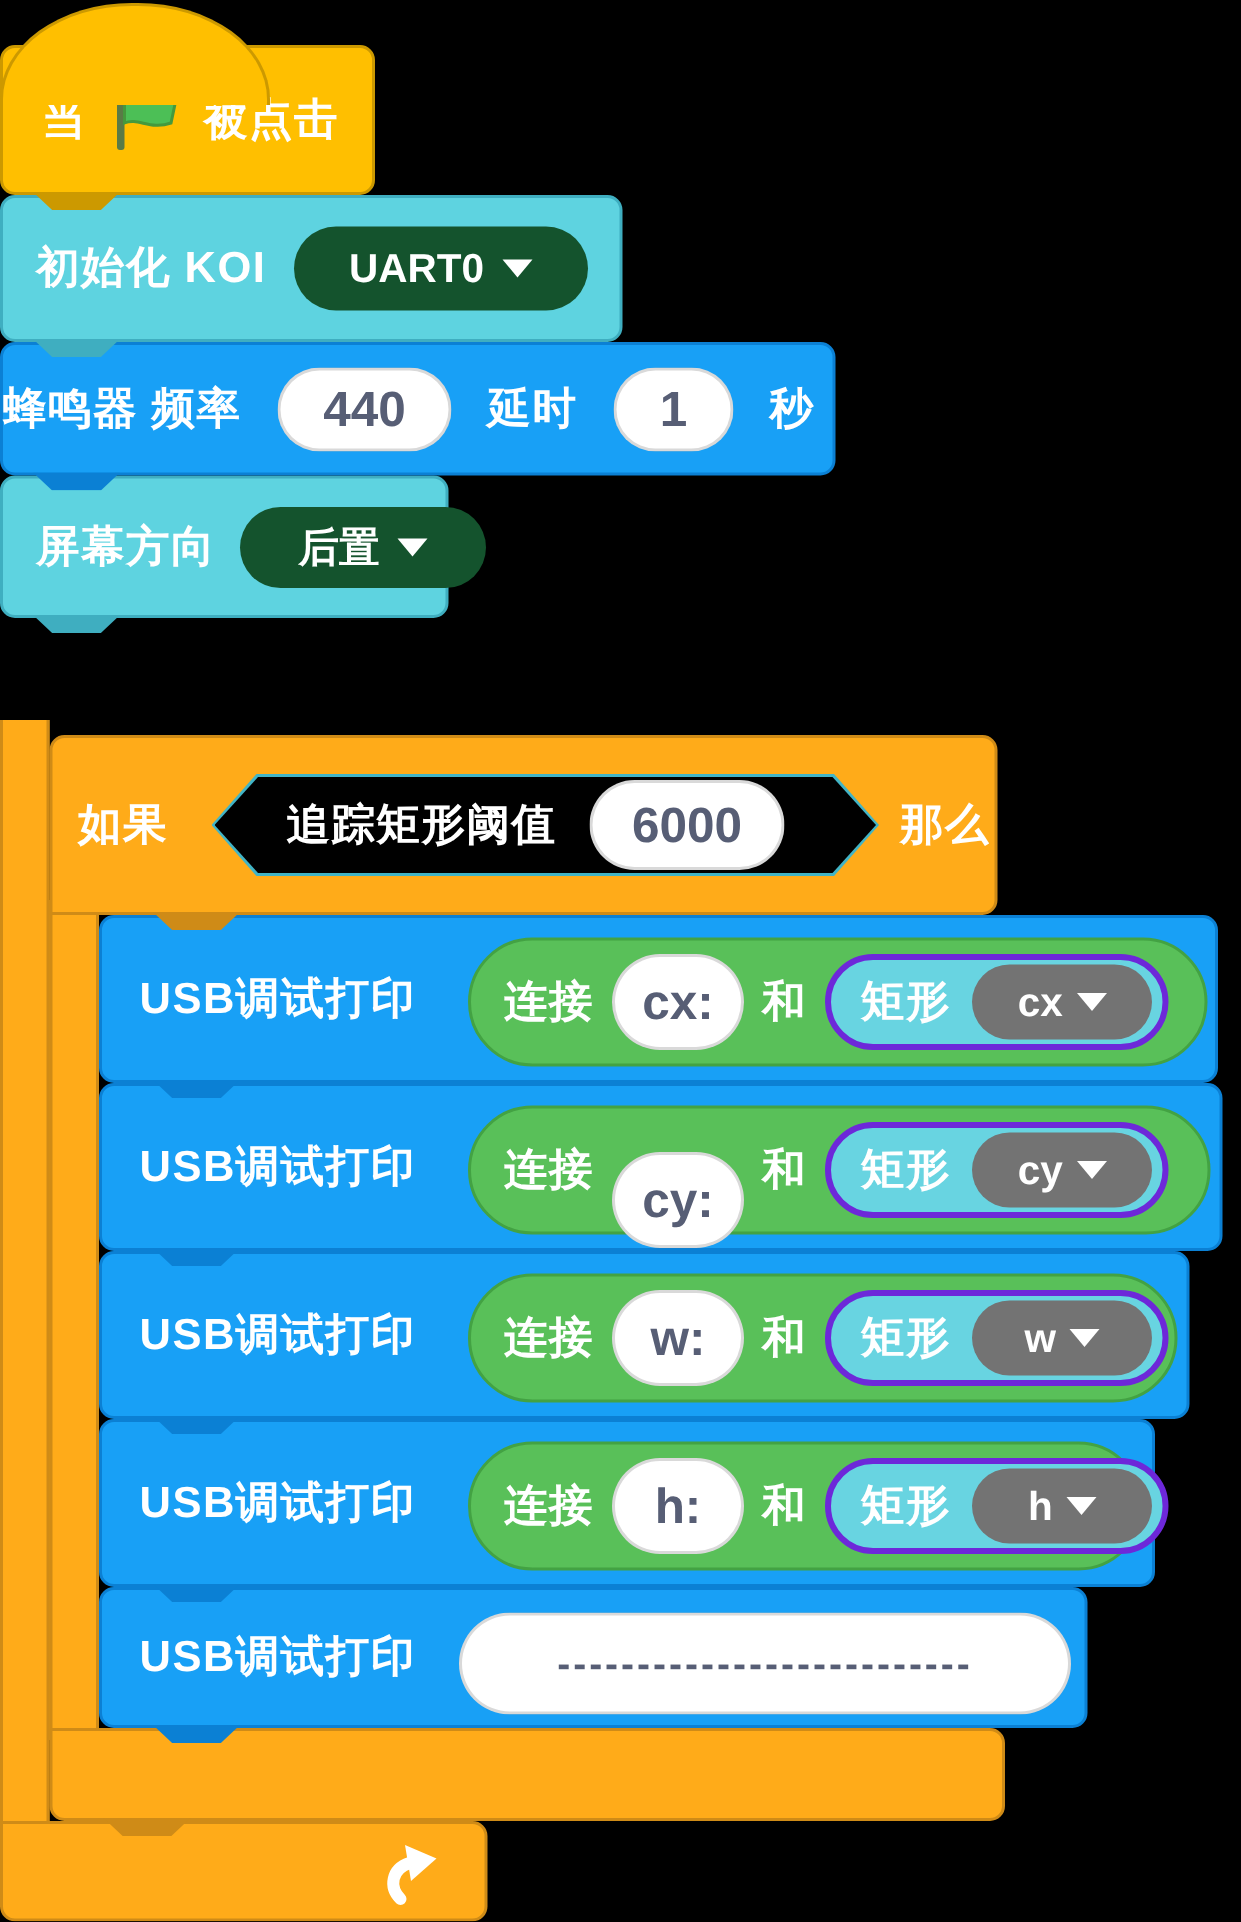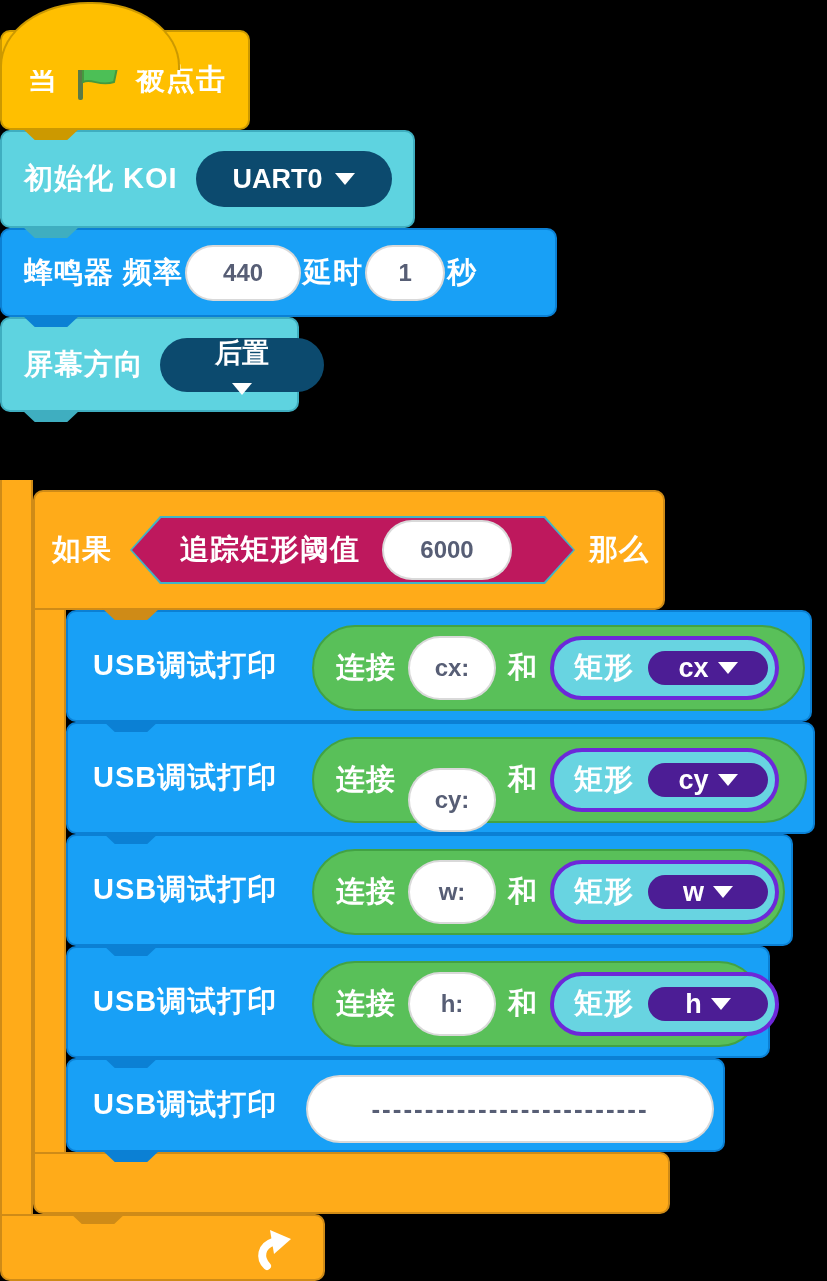--- a/index.html
+++ b/index.html
@@ -14,39 +14,39 @@
   
   .tab::after,.tab::before{content:"";position:absolute;z-index:3;
     clip-path:polygon(0 0,22% 100%,78% 100%,100% 0);}
   .tab::after{left:var(--tabx,34px);bottom:-12px;width:58px;height:12px;background:var(--bc);}
   .tab::before{left:calc(var(--tabx,34px) + 3px);bottom:-10px;width:52px;height:10px;background:var(--fc);}
   .lbl{font-size:29px;letter-spacing:1px;white-space:nowrap;}
   .lbl-sm{font-size:27px;white-space:nowrap;}
   .dome{position:absolute;top:-30px;left:-2px;width:176px;height:66px;background:var(--fc);
         border:2px solid var(--bc);border-bottom:none;border-radius:88px 88px 0 0 / 64px 64px 0 0;}
   .pill{display:flex;align-items:center;justify-content:center;border-radius:999px;box-sizing:border-box;}
-  .dd{background:#0c4a6e;height:56px;padding:0 18px;gap:12px;cursor:pointer;}
-  .oval{background:#fff;color:#575E75;font-size:24px;border:2px solid rgba(0,0,0,0.15);
+  .dd{background:#14532d;height:56px;padding:0 18px;gap:12px;cursor:pointer;}
+  .oval{background:#fff;color:#575E75;font-size:33px;border:2px solid rgba(0,0,0,0.15);
         border-radius:999px;display:flex;align-items:center;justify-content:center;}
   .caret{width:0;height:0;border-left:10px solid transparent;border-right:10px solid transparent;
          border-top:12px solid #fff;}
   .spine{position:absolute;box-sizing:border-box;background:var(--fc);
          border-left:2px solid var(--bc);border-right:2px solid var(--bc);}
   .armblk{border-radius:0 10px 10px 10px;border:2px solid var(--bc);background:var(--fc);}
   .hex{position:relative;width:445px;height:68px;flex:none;}
   .hex .h-out{position:absolute;inset:0;background:#41B4C6;
     clip-path:polygon(30px 0,calc(100% - 30px) 0,100% 50%,calc(100% - 30px) 100%,30px 100%,0 50%);}
-  .hex .h-in{position:absolute;inset:2px;background:#be185d;
+  .hex .h-in{position:absolute;inset:2px;background:#000000;
     clip-path:polygon(29px 0,calc(100% - 29px) 0,100% 50%,calc(100% - 29px) 100%,29px 100%,0 50%);
     display:flex;align-items:center;padding-left:48px;gap:22px;box-sizing:border-box;}
   .join{background:#59C059;border:2px solid #43A243;border-radius:999px;height:86px;
         position:absolute;top:13px;display:flex;align-items:center;padding:0 10px 0 22px;gap:12px;box-sizing:border-box;}
   .reporter{background:#68D4E1;border:4px solid #6d28d9;border-radius:999px;height:64px;
         display:flex;align-items:center;padding:0 7px 0 20px;gap:14px;box-sizing:border-box;}
-  .rep-dd{background:#4c1d95;height:34px;padding:0 16px;gap:9px;min-width:120px;cursor:pointer;}
+  .rep-dd{background:#737373;height:50px;padding:0 16px;gap:9px;min-width:120px;cursor:pointer;}
   .flagsvg,.loopsvg{display:block;}
 </style>
 </head>
 <body>
 
 <div id="canvas">
 
   <div class="block stackblk yellow tab" style="left:0;top:30px;width:250px;height:100px;z-index:36;--tabx:20px;padding-left:26px;gap:14px;">
     <div class="dome"></div>
     <span class="lbl">当</span>
@@ -58,50 +58,50 @@
   </div>
 
   <div class="block stackblk cyan tab" style="left:0;top:130px;width:415px;height:98px;z-index:35;--tabx:20px;padding-left:22px;">
     <span class="lbl">初始化 KOI</span>
     <div class="pill dd" style="margin-left:18px;min-width:196px;">
       <span class="lbl-sm">UART0</span>
       <span class="caret"></span>
     </div>
   </div>
 
-  <div class="block stackblk blue tab" style="left:0;top:228px;width:557px;height:89px;z-index:34;--tabx:20px;padding-left:22px;gap:2px;">
+  <div class="block stackblk blue tab" style="left:0;top:228px;width:557px;height:89px;z-index:34;--tabx:20px;gap:24px;">
     <span class="lbl">蜂鸣器 频率</span>
     <div class="oval" style="min-width:112px;height:52px;">
       <span>440</span>
     </div>
     <span class="lbl">延时</span>
     <div class="oval" style="min-width:76px;height:52px;">
       <span>1</span>
     </div>
     <span class="lbl">秒</span>
   </div>
 
   <div class="block stackblk cyan tab" style="left:0;top:317px;width:299px;height:95px;z-index:33;--tabx:20px;padding-left:22px;">
     <span class="lbl">屏幕方向</span>
-    <div class="pill dd" style="margin-left:16px;min-width:164px;height:54px;flex-direction:column;">
+    <div class="pill dd" style="margin-left:16px;min-width:164px;height:54px;">
       <span class="lbl-sm">后置</span>
       <span class="caret"></span>
     </div>
   </div>
 
   <div class="spine orange" style="left:0;top:480px;width:33px;height:740px;z-index:23;"></div>
   <div class="block armblk orange" style="left:0;top:1214px;width:325px;height:67px;z-index:24;">
     <svg class="loopsvg" style="position:absolute;right:24px;top:12px;" width="44" height="44" viewBox="0 0 44 44">
       <path d="M12 38 C 4 30, 6 18, 18 14" fill="none" stroke="#fff" stroke-width="8" stroke-linecap="round"></path>
       <path d="M15 2 L 36 11 L 19 26 Z" fill="#fff"></path>
     </svg>
   </div>
 
   <div class="block stackblk orange tab" style="left:33px;top:490px;width:632px;height:120px;z-index:31;--tabx:67px;padding-left:17px;border-bottom-left-radius:0;">
-    <span class="lbl" style="margin-right:18px;">如果</span>
+    <span class="lbl" style="margin-right:29px;">如果</span>
     <div class="hex">
       <div class="h-out"></div>
       <div class="h-in">
         <span class="lbl">追踪矩形阈值</span>
         <div class="oval" style="min-width:126px;height:56px;">
           <span>6000</span>
         </div>
       </div>
     </div>
     <span class="lbl" style="margin-left:14px;">那么</span>

